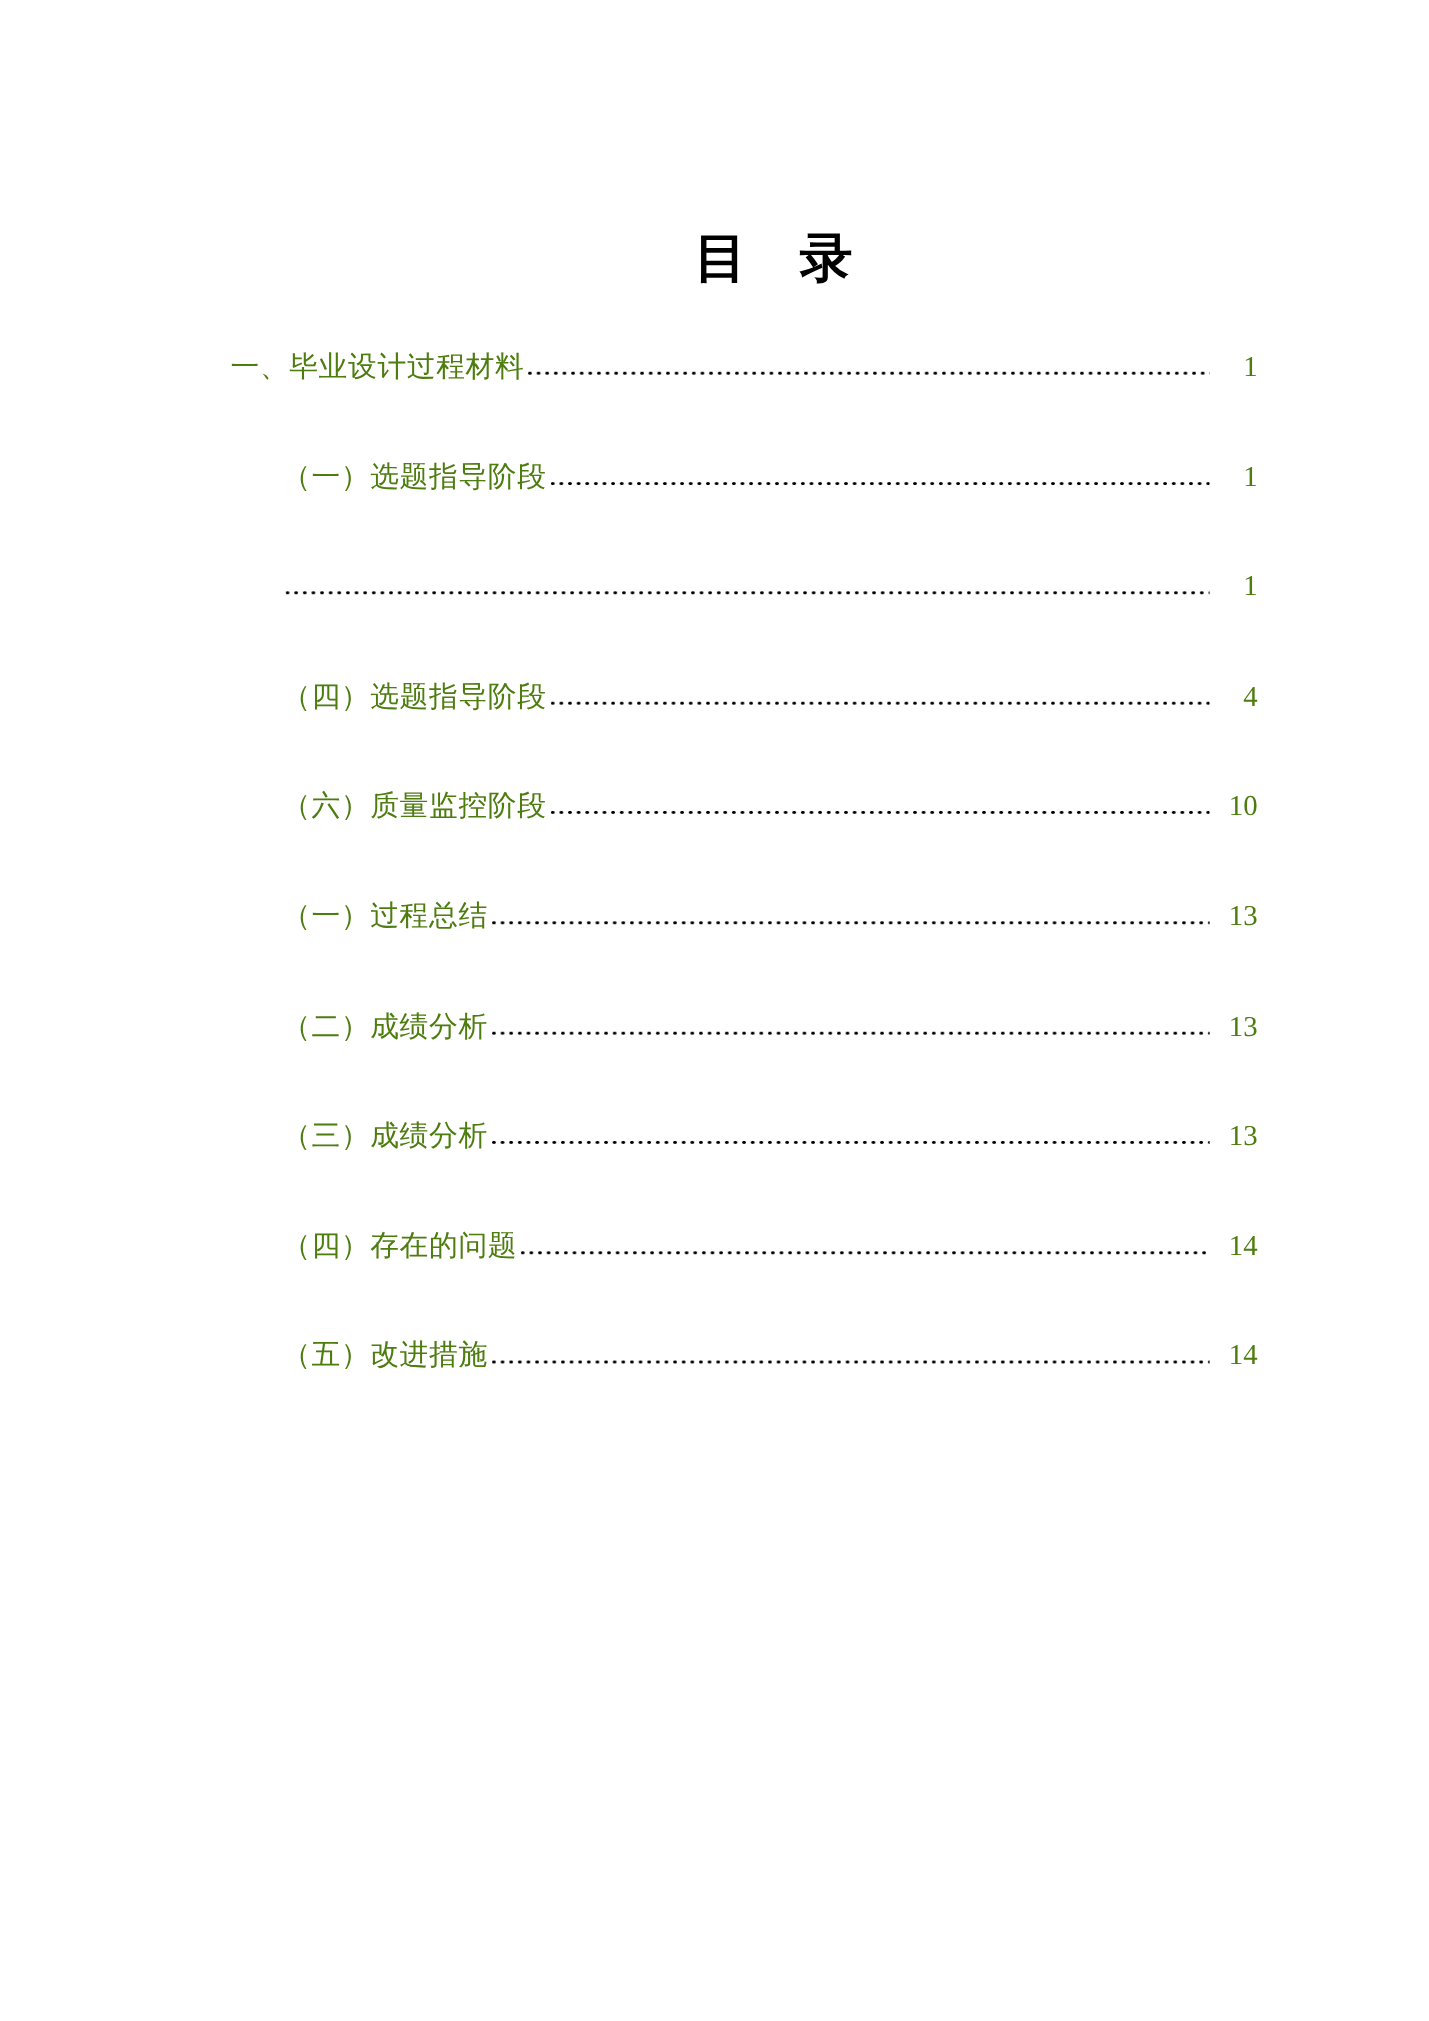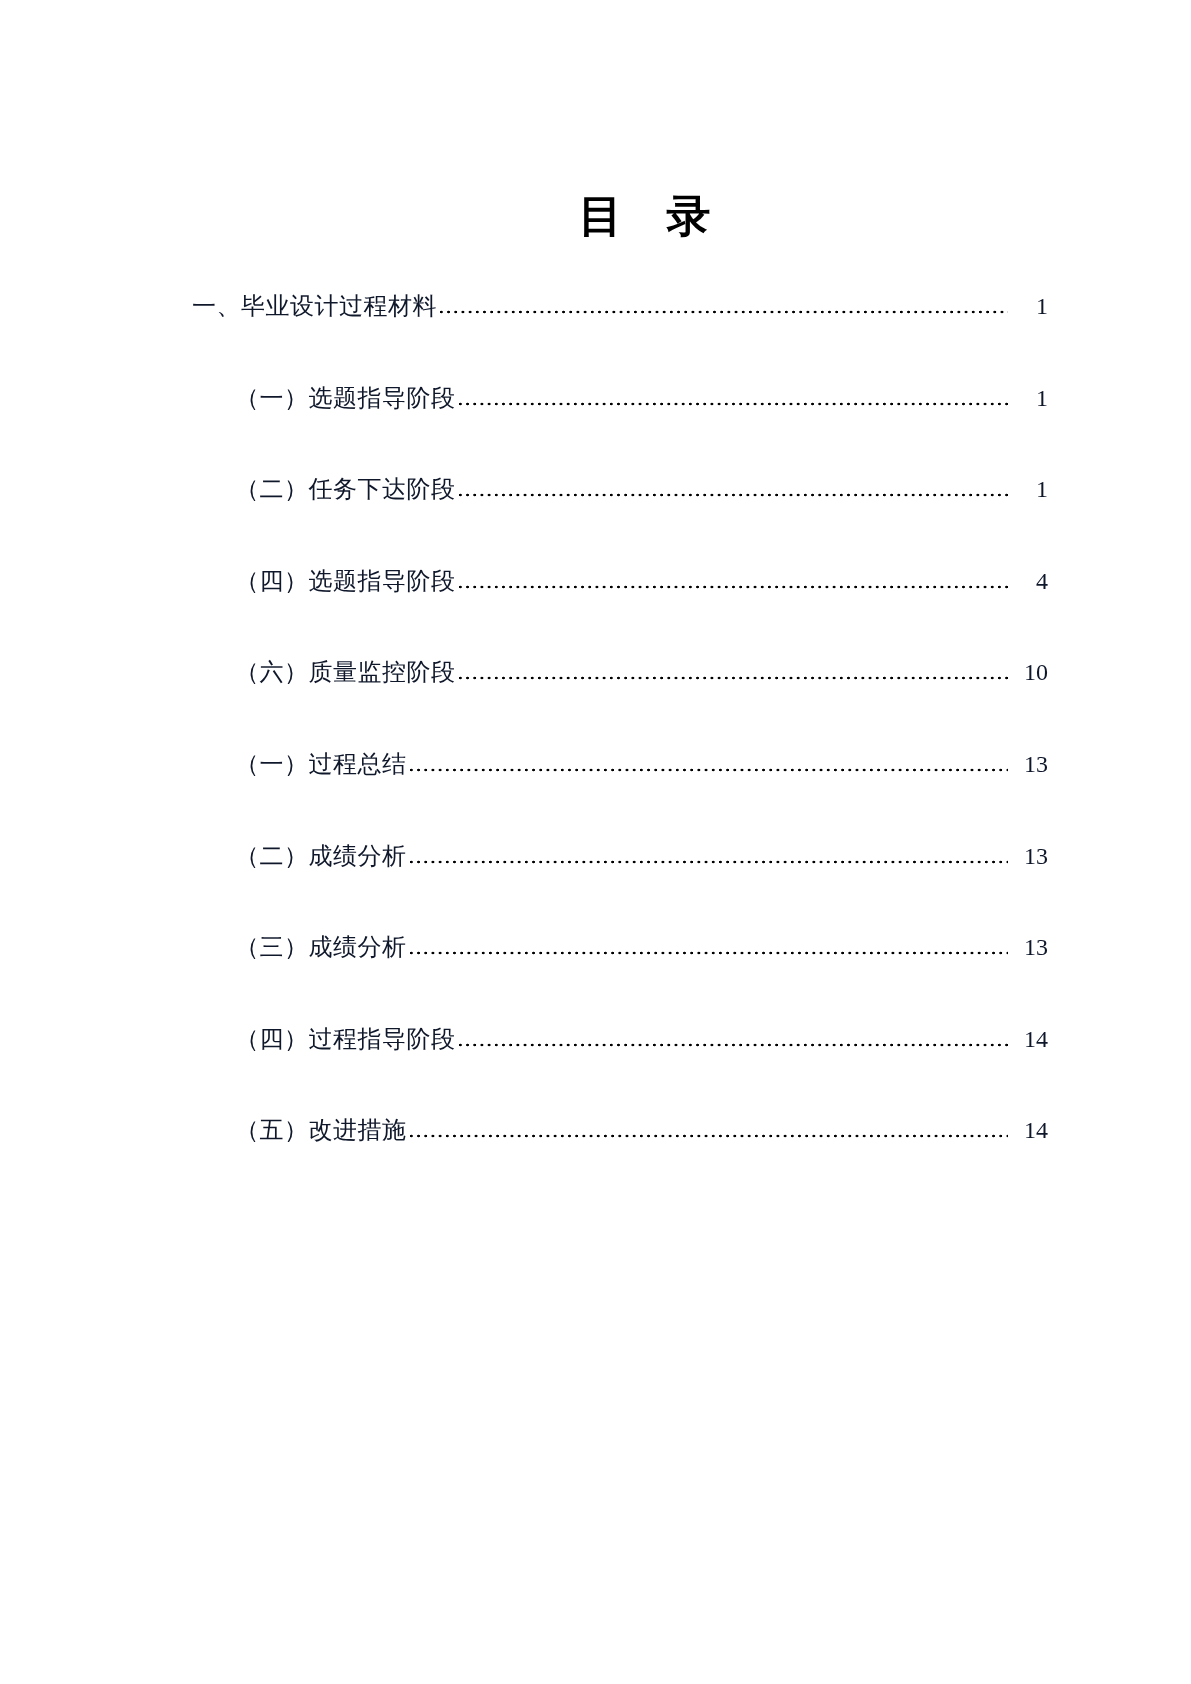--- a/index.html
+++ b/index.html
@@ -31,21 +31,21 @@
   }
   .toc {
     margin-top: 45px;
   }
   .toc-row {
     display: flex;
     align-items: baseline;
     height: 43.6px;
     font-size: 24px;
     line-height: 43.6px;
-    color: #0f172a;
+    color: #4d7c0f;
   }
   .toc-row.level-2 {
     padding-left: 43px;
     margin-top: 48px;
   }
   .toc-label {
     white-space: nowrap;
     letter-spacing: 0.5px;
   }
   .toc-leader {
@@ -75,21 +75,20 @@
         <span class="toc-label">一、毕业设计过程材料</span>
         <span class="toc-leader"></span>
         <span class="toc-page">1</span>
       </div>
       <div class="toc-row level-2">
         <span class="toc-label">（一）选题指导阶段</span>
         <span class="toc-leader"></span>
         <span class="toc-page">1</span>
       </div>
       <div class="toc-row level-2">
-        <span class="toc-label">（二）任务下达阶段</span>
         <span class="toc-leader"></span>
         <span class="toc-page">1</span>
       </div>
       <div class="toc-row level-2">
         <span class="toc-label">（四）选题指导阶段</span>
         <span class="toc-leader"></span>
         <span class="toc-page">4</span>
       </div>
       <div class="toc-row level-2">
         <span class="toc-label">（六）质量监控阶段</span>
@@ -105,21 +104,21 @@
         <span class="toc-label">（二）成绩分析</span>
         <span class="toc-leader"></span>
         <span class="toc-page">13</span>
       </div>
       <div class="toc-row level-2">
         <span class="toc-label">（三）成绩分析</span>
         <span class="toc-leader"></span>
         <span class="toc-page">13</span>
       </div>
       <div class="toc-row level-2">
-        <span class="toc-label">（四）过程指导阶段</span>
+        <span class="toc-label">（四）存在的问题</span>
         <span class="toc-leader"></span>
         <span class="toc-page">14</span>
       </div>
       <div class="toc-row level-2">
         <span class="toc-label">（五）改进措施</span>
         <span class="toc-leader"></span>
         <span class="toc-page">14</span>
       </div>
     </div>
 </div>

